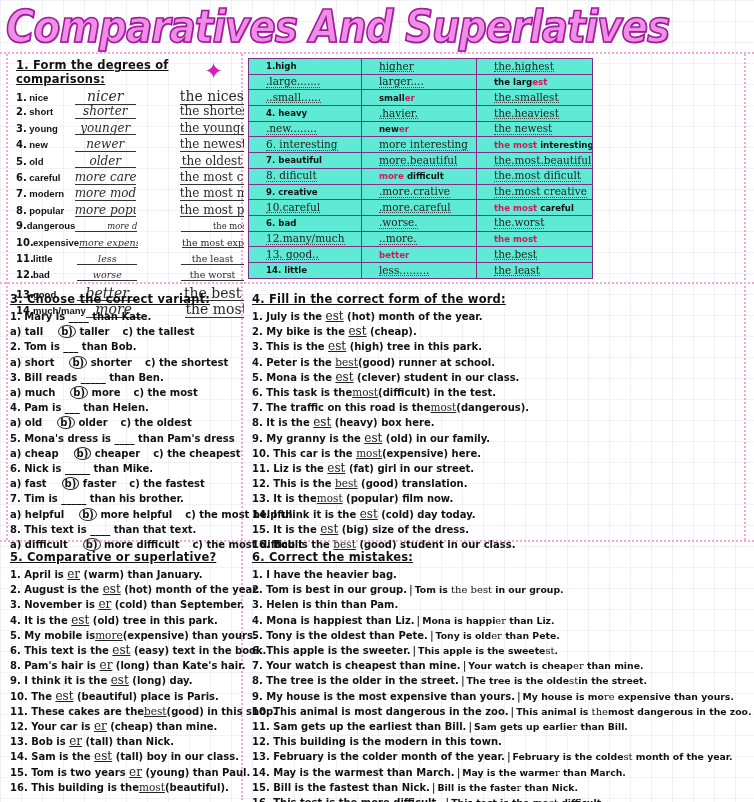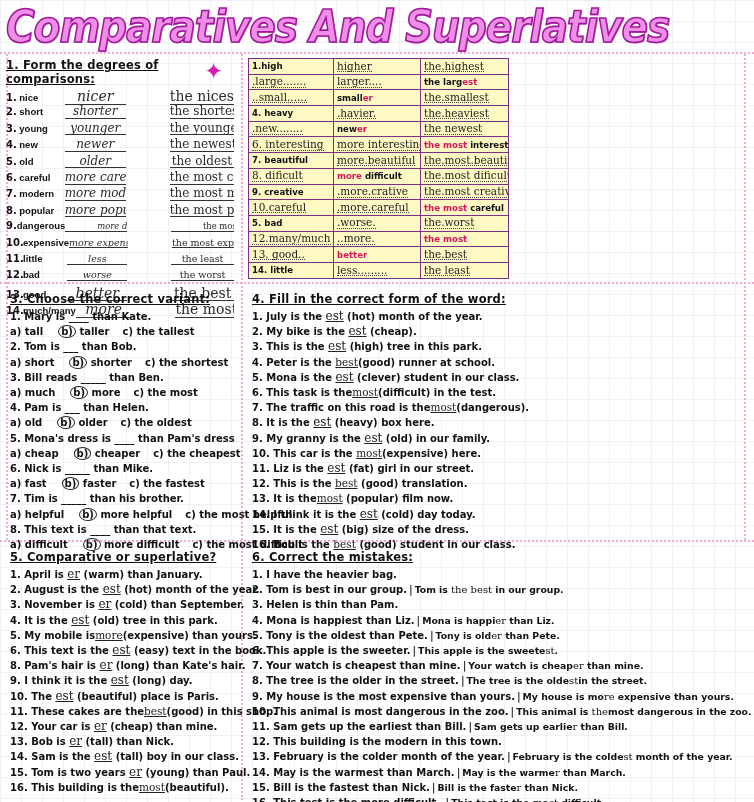--- a/index.html
+++ b/index.html
@@ -63,22 +63,22 @@
   .s-md{font-size:12px;}
   .s-sm{font-size:9.5px;}
   .s-xs{font-size:8.4px;padding-left:32px;}
 
   .star{position:absolute;color:#d61fb0;font-size:23px;line-height:1;}
 
   
   table.t2{border-collapse:collapse;width:239px;table-layout:fixed;}
   table.t2 td{
     border:1px solid #7d2f86;
-    background:#fef9c3;
-    height:14.7px;padding:0 3px;
+    background:#5eead4;
+    height:14.7px;padding:0 17px;
     font-size:8.6px;color:#111;
     font-family:"DejaVu Sans",sans-serif;font-weight:bold;
     overflow:hidden;white-space:nowrap;
   }
   table.t2 td.c1{width:78px;}
   table.t2 td.c2{width:80px;}
   table.t2 td.c3{width:81px;}
   .hw2{font-family:"DejaVu Serif",serif;font-weight:normal;font-size:10.5px;color:#222;
        border-bottom:1px dotted #444;display:inline-block;line-height:1;}
   .red{color:#d3165e;}
@@ -115,21 +115,21 @@
   </div>
 
   <div class="band dotted-top" style="top:52px;"></div>
   <div class="band dotted-bot" style="top:282px;"></div>
   <div class="band dotted-bot" style="top:540px;"></div>
   <div style="position:absolute;top:54px;bottom:0;left:241px;border-left:2px dotted #f3a9d8;height:486px;"></div>
   <div style="position:absolute;top:54px;left:744px;height:486px;border-left:2px dotted #f3a9d8;"></div>
   <div style="position:absolute;top:54px;left:6px;height:486px;border-left:2px dotted #f3a9d8;"></div>
   <div style="position:absolute;top:544px;left:241px;height:256px;border-left:2px dotted #f3a9d8;"></div>
 
-  <div class="panel" style="left:6px;top:58px;width:228px;">
+  <div class="panel" style="left:16px;top:58px;width:228px;">
     <h3 class="sec">1. Form the degrees of comparisons:</h3>
     <div class="ex1" id="ex1-rows">
   <div class="row">
     <span class="num">1.</span>
     <span class="word">nice</span>
     <span class="hw c2 s-lg">nicer</span>
     <span class="hw c3 s-lg">the nicest</span>
   </div>
   <div class="row">
     <span class="num">2.</span>
@@ -260,21 +260,21 @@
     <td class="c1">9. creative</td>
     <td class="c2"><span class="hw2">.more.crative</span></td>
     <td class="c3"><span class="hw2">the.most creative</span></td>
   </tr>
   <tr>
     <td class="c1"><span class="hw2">10.careful</span></td>
     <td class="c2"><span class="hw2">.more.careful</span></td>
     <td class="c3"><span class="redlbl">the most </span><span>careful</span></td>
   </tr>
   <tr>
-    <td class="c1">5.  bad</td>
+    <td class="c1">6.  bad</td>
     <td class="c2"><span class="hw2">.worse.</span></td>
     <td class="c3"><span class="hw2">the.worst</span></td>
   </tr>
   <tr>
     <td class="c1"><span class="hw2">12.many/much</span></td>
     <td class="c2"><span class="hw2">..more.</span></td>
     <td class="c3"><span class="red">the most</span></td>
   </tr>
   <tr>
     <td class="c1"><span class="hw2">13. good..</span></td>

